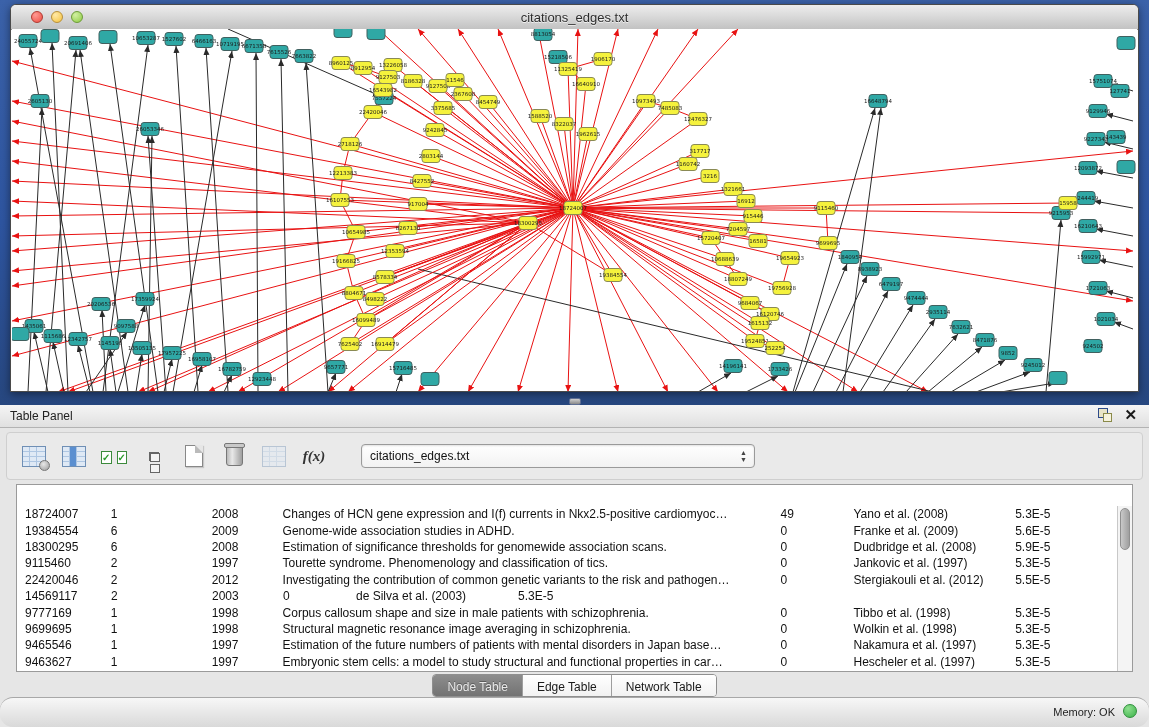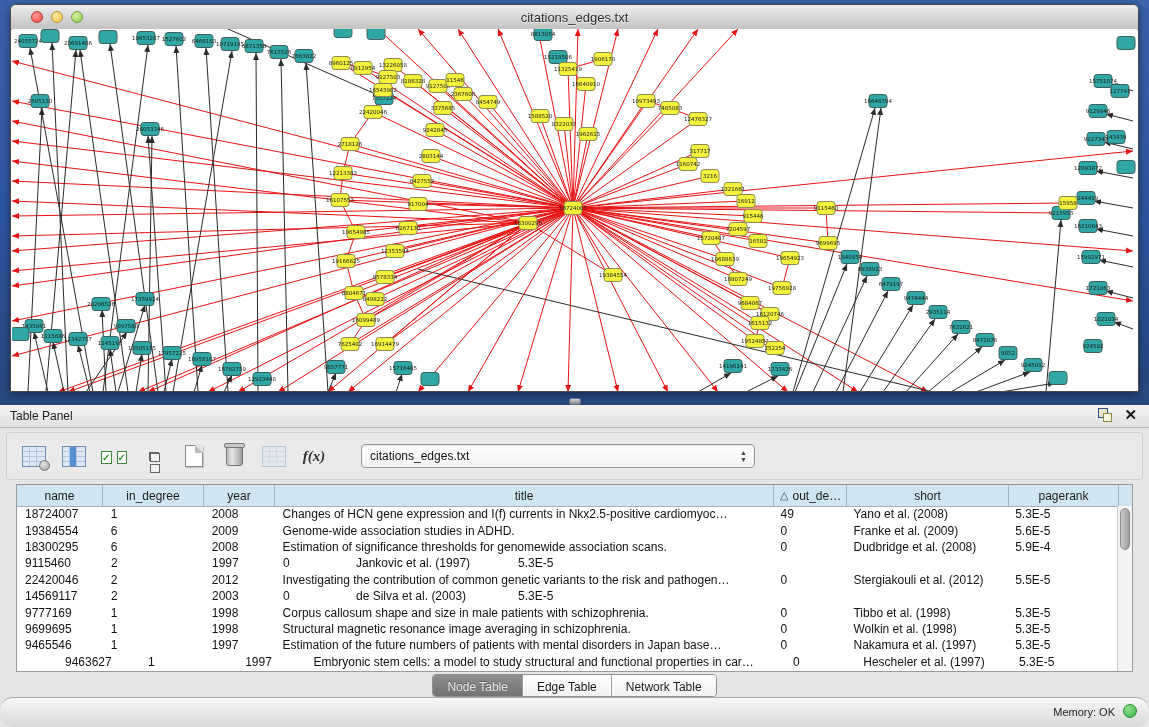--- a/index.html
+++ b/index.html
@@ -570,29 +570,20 @@
       </span>
     <span class="combo">
       <span class="combo-val">citations_edges.txt</span>
       <span class="stepper">
           <span>▲</span>
           <span>▼</span>
         </span>
     </span>
   </div>
   <div class="tablewrap">
-    <div class="thead" id="thead">
-        <div class="th" style="width: 86px;">name</div>
-        <div class="th" style="width: 101px;">in_degree</div>
-        <div class="th" style="width: 71px;">year</div>
-        <div class="th" style="width: 499px;">title</div>
-        <div class="th sorted" style="width: 73px;"><span class="sort-tri">△</span>out_de…</div>
-        <div class="th" style="width: 162px;">short</div>
-        <div class="th" style="width: 110px;">pagerank</div>
-      </div>
     <div class="tbody" id="tbody">
         <div class="tr">
           <div class="td" style="width: 86px;">18724007</div>
           <div class="td" style="width: 101px;">1</div>
           <div class="td" style="width: 71px;">2008</div>
           <div class="td" style="width: 499px;">Changes of HCN gene expression and I(f) currents in Nkx2.5-positive cardiomyoc…</div>
           <div class="td" style="width: 73px;">49</div>
           <div class="td" style="width: 162px;">Yano et al. (2008)</div>
           <div class="td" style="width: 110px;">5.3E-5</div>
         </div>
@@ -605,26 +596,27 @@
           <div class="td" style="width: 162px;">Franke et al. (2009)</div>
           <div class="td" style="width: 110px;">5.6E-5</div>
         </div>
         <div class="tr">
           <div class="td" style="width: 86px;">18300295</div>
           <div class="td" style="width: 101px;">6</div>
           <div class="td" style="width: 71px;">2008</div>
           <div class="td" style="width: 499px;">Estimation of significance thresholds for genomewide association scans.</div>
           <div class="td" style="width: 73px;">0</div>
           <div class="td" style="width: 162px;">Dudbridge et al. (2008)</div>
-          <div class="td" style="width: 110px;">5.9E-4</div>
+          <div class="td" style="width: 110px;">5.9E-5</div>
         </div>
         <div class="tr">
           <div class="td" style="width: 86px;">9115460</div>
           <div class="td" style="width: 101px;">2</div>
           <div class="td" style="width: 71px;">1997</div>
+          <div class="td" style="width: 499px;">Tourette syndrome. Phenomenology and classification of tics.</div>
           <div class="td" style="width: 73px;">0</div>
           <div class="td" style="width: 162px;">Jankovic et al. (1997)</div>
           <div class="td" style="width: 110px;">5.3E-5</div>
         </div>
         <div class="tr">
           <div class="td" style="width: 86px;">22420046</div>
           <div class="td" style="width: 101px;">2</div>
           <div class="td" style="width: 71px;">2012</div>
           <div class="td" style="width: 499px;">Investigating the contribution of common genetic variants to the risk and pathogen…</div>
           <div class="td" style="width: 73px;">0</div>
@@ -660,21 +652,21 @@
         <div class="tr">
           <div class="td" style="width: 86px;">9465546</div>
           <div class="td" style="width: 101px;">1</div>
           <div class="td" style="width: 71px;">1997</div>
           <div class="td" style="width: 499px;">Estimation of the future numbers of patients with mental disorders in Japan base…</div>
           <div class="td" style="width: 73px;">0</div>
           <div class="td" style="width: 162px;">Nakamura et al. (1997)</div>
           <div class="td" style="width: 110px;">5.3E-5</div>
         </div>
         <div class="tr">
-          <div class="td" style="width: 86px; margin-left: 40px;">9463627</div>
+          <div class="td" style="width: 86px;">9463627</div>
           <div class="td" style="width: 101px;">1</div>
           <div class="td" style="width: 71px;">1997</div>
           <div class="td" style="width: 499px;">Embryonic stem cells: a model to study structural and functional properties in car…</div>
           <div class="td" style="width: 73px;">0</div>
           <div class="td" style="width: 162px;">Hescheler et al. (1997)</div>
           <div class="td" style="width: 110px;">5.3E-5</div>
         </div>
       </div>
     <div class="vscroll">
         <div class="thumb"></div>

